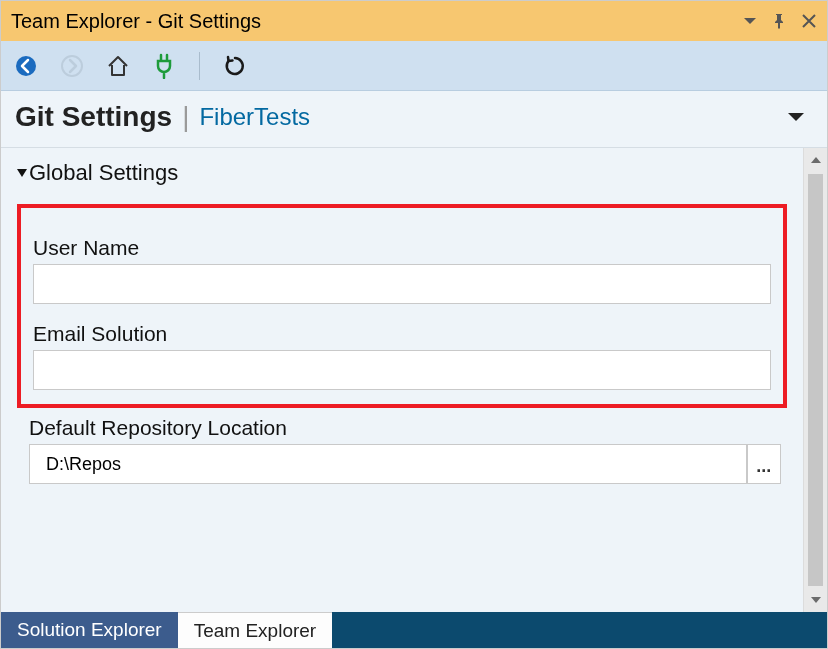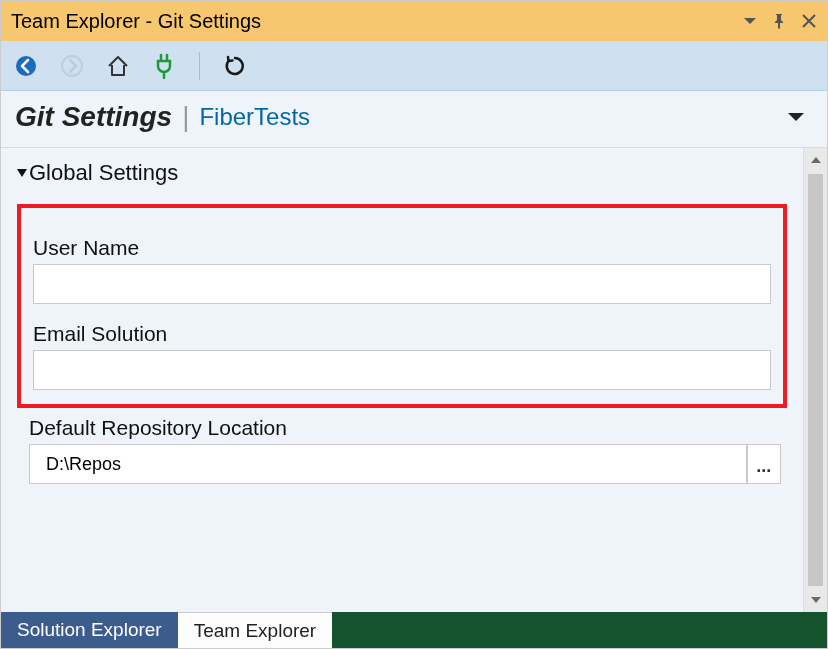--- a/index.html
+++ b/index.html
@@ -40,21 +40,21 @@
       border-bottom: 1px solid #b8cde0;
     }
     .toolbar .tb-icon { width: 26px; height: 26px; display:flex; align-items:center; justify-content:center; cursor:pointer; }
     .toolbar .divider { width:1px; height:28px; background:#a9bccd; margin: 0 2px; }
     .header-section {
       padding: 10px 14px 14px 14px;
       display:flex;
       align-items:center;
       background: #eef4f9;
     }
-    .header-section .page-title { font-size: 28px; font-weight:600; color:#222;font-style:italic; }
+    .header-section .page-title { font-size: 28px; font-weight:600; color:#222; }
     .header-section .pipe { font-size: 28px; color:#9a9a9a; margin: 0 10px; font-weight:300; }
     .header-section .project-name { font-size: 24px; color:#0369a1; font-weight:400; }
     .header-section .spacer { flex:1; }
     .header-section .drop-caret { color:#333; cursor:pointer; padding:4px 8px; }
     .content-area {
       flex: 1;
       display:flex;
       flex-direction:column;
       background: #eef4f9;
       border-top: 1px solid #d5dde4;
@@ -125,21 +125,21 @@
       background:#c6c6c6;
       border-radius:0;
     }
     .content-with-scroll {
       display:flex;
       flex:1;
       overflow:hidden;
     }
     .bottom-tabs {
       height: 36px;
-      background: #14532d;
+      background: #0c4a6e;
       display:flex;
       align-items:stretch;
     }
     .tab {
       display:flex; align-items:center;
       padding: 0 16px;
       font-size: 19px;
       cursor:pointer;
       color:#222;
       background: #fdfdfd;

